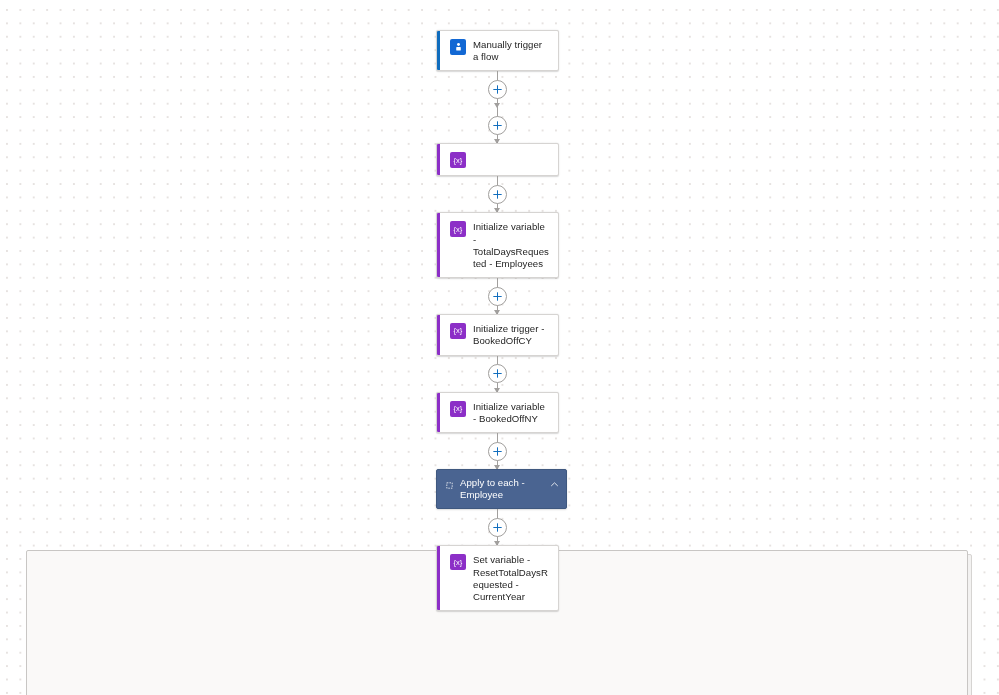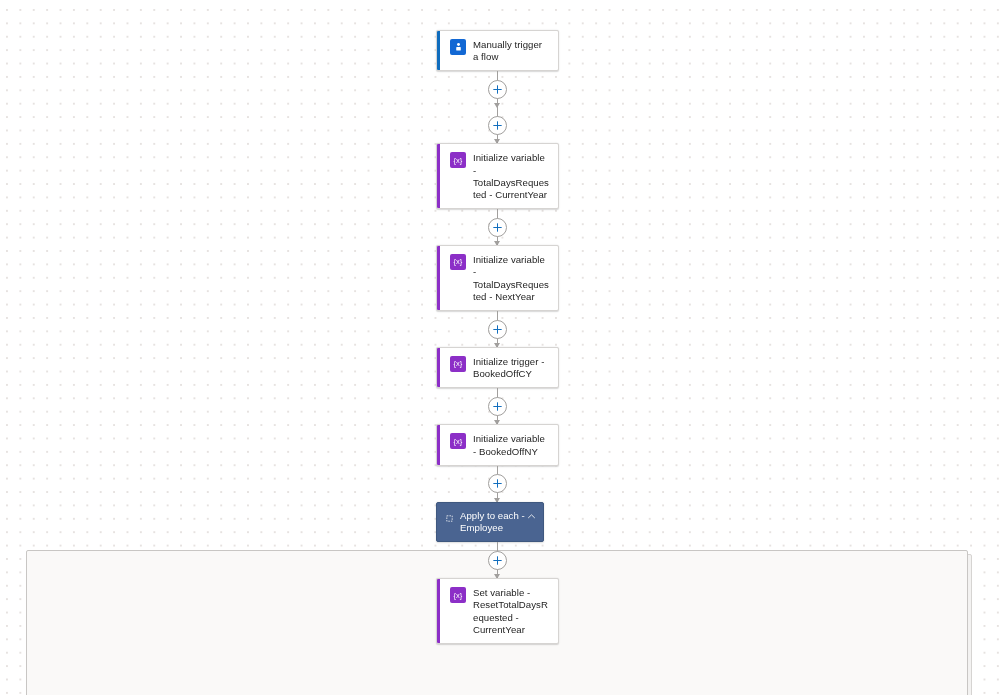--- a/index.html
+++ b/index.html
@@ -116,21 +116,21 @@
     display: flex;
     align-items: center;
     justify-content: flex-end;
     padding-right: 8px;
     margin-left: 3px;
   }
 
   
   .node-scope {
     position: relative;
-    width: 108px;
+    width: 131px;
     background: #4a6491;
     border: 1px solid #3f587f;
     border-radius: 2px;
     box-sizing: border-box;
     box-shadow: 0 0.6px 1.8px rgba(0,0,0,0.14);
     display: flex;
     align-items: flex-start;
     padding: 7px 6px 7px 6px;
   }
   .scope-ico {
@@ -246,41 +246,40 @@
         </svg>
       </div>
     </div>
 
     <div class="node">
       <div class="node-main">
         <div class="accent" style="background:#8c2fc7"></div>
         <div class="node-icon" style="background:#8c2fc7">
           <span style="font-size:7.5px">{x}</span>
         </div>
-        <div class="node-title">Initialize variable - TotalDaysRequested - CurrentYear</div>
-      </div>
-    </div>
-
-    <div class="conn">
-      <div class="conn-line"></div>
-      <div class="conn-arrow"></div>
-      <div class="plus-btn">
-        <svg width="9" height="9" viewBox="0 0 10 10" aria-hidden="true">
-          <path d="M5 0.8v8.4M0.8 5h8.4" stroke="#0f6cbd" stroke-width="1.1" stroke-linecap="round"></path>
-        </svg>
-      </div>
-    </div>
-
-    <div class="node">
-      <div class="node-main">
-        <div class="accent" style="background:#8c2fc7"></div>
-        <div class="node-icon" style="background:#8c2fc7">
-          <span style="font-size:7.5px">{x}</span>
-        </div>
-        <div class="node-title">Initialize variable - TotalDaysRequested - NextYear</div>
+      </div>
+    </div>
+
+    <div class="conn">
+      <div class="conn-line"></div>
+      <div class="conn-arrow"></div>
+      <div class="plus-btn">
+        <svg width="9" height="9" viewBox="0 0 10 10" aria-hidden="true">
+          <path d="M5 0.8v8.4M0.8 5h8.4" stroke="#0f6cbd" stroke-width="1.1" stroke-linecap="round"></path>
+        </svg>
+      </div>
+    </div>
+
+    <div class="node">
+      <div class="node-main">
+        <div class="accent" style="background:#8c2fc7"></div>
+        <div class="node-icon" style="background:#8c2fc7">
+          <span style="font-size:7.5px">{x}</span>
+        </div>
+        <div class="node-title">Initialize variable - TotalDaysRequested - Employees</div>
       </div>
     </div>
 
     <div class="conn">
       <div class="conn-line"></div>
       <div class="conn-arrow"></div>
       <div class="plus-btn">
         <svg width="9" height="9" viewBox="0 0 10 10" aria-hidden="true">
           <path d="M5 0.8v8.4M0.8 5h8.4" stroke="#0f6cbd" stroke-width="1.1" stroke-linecap="round"></path>
         </svg>

